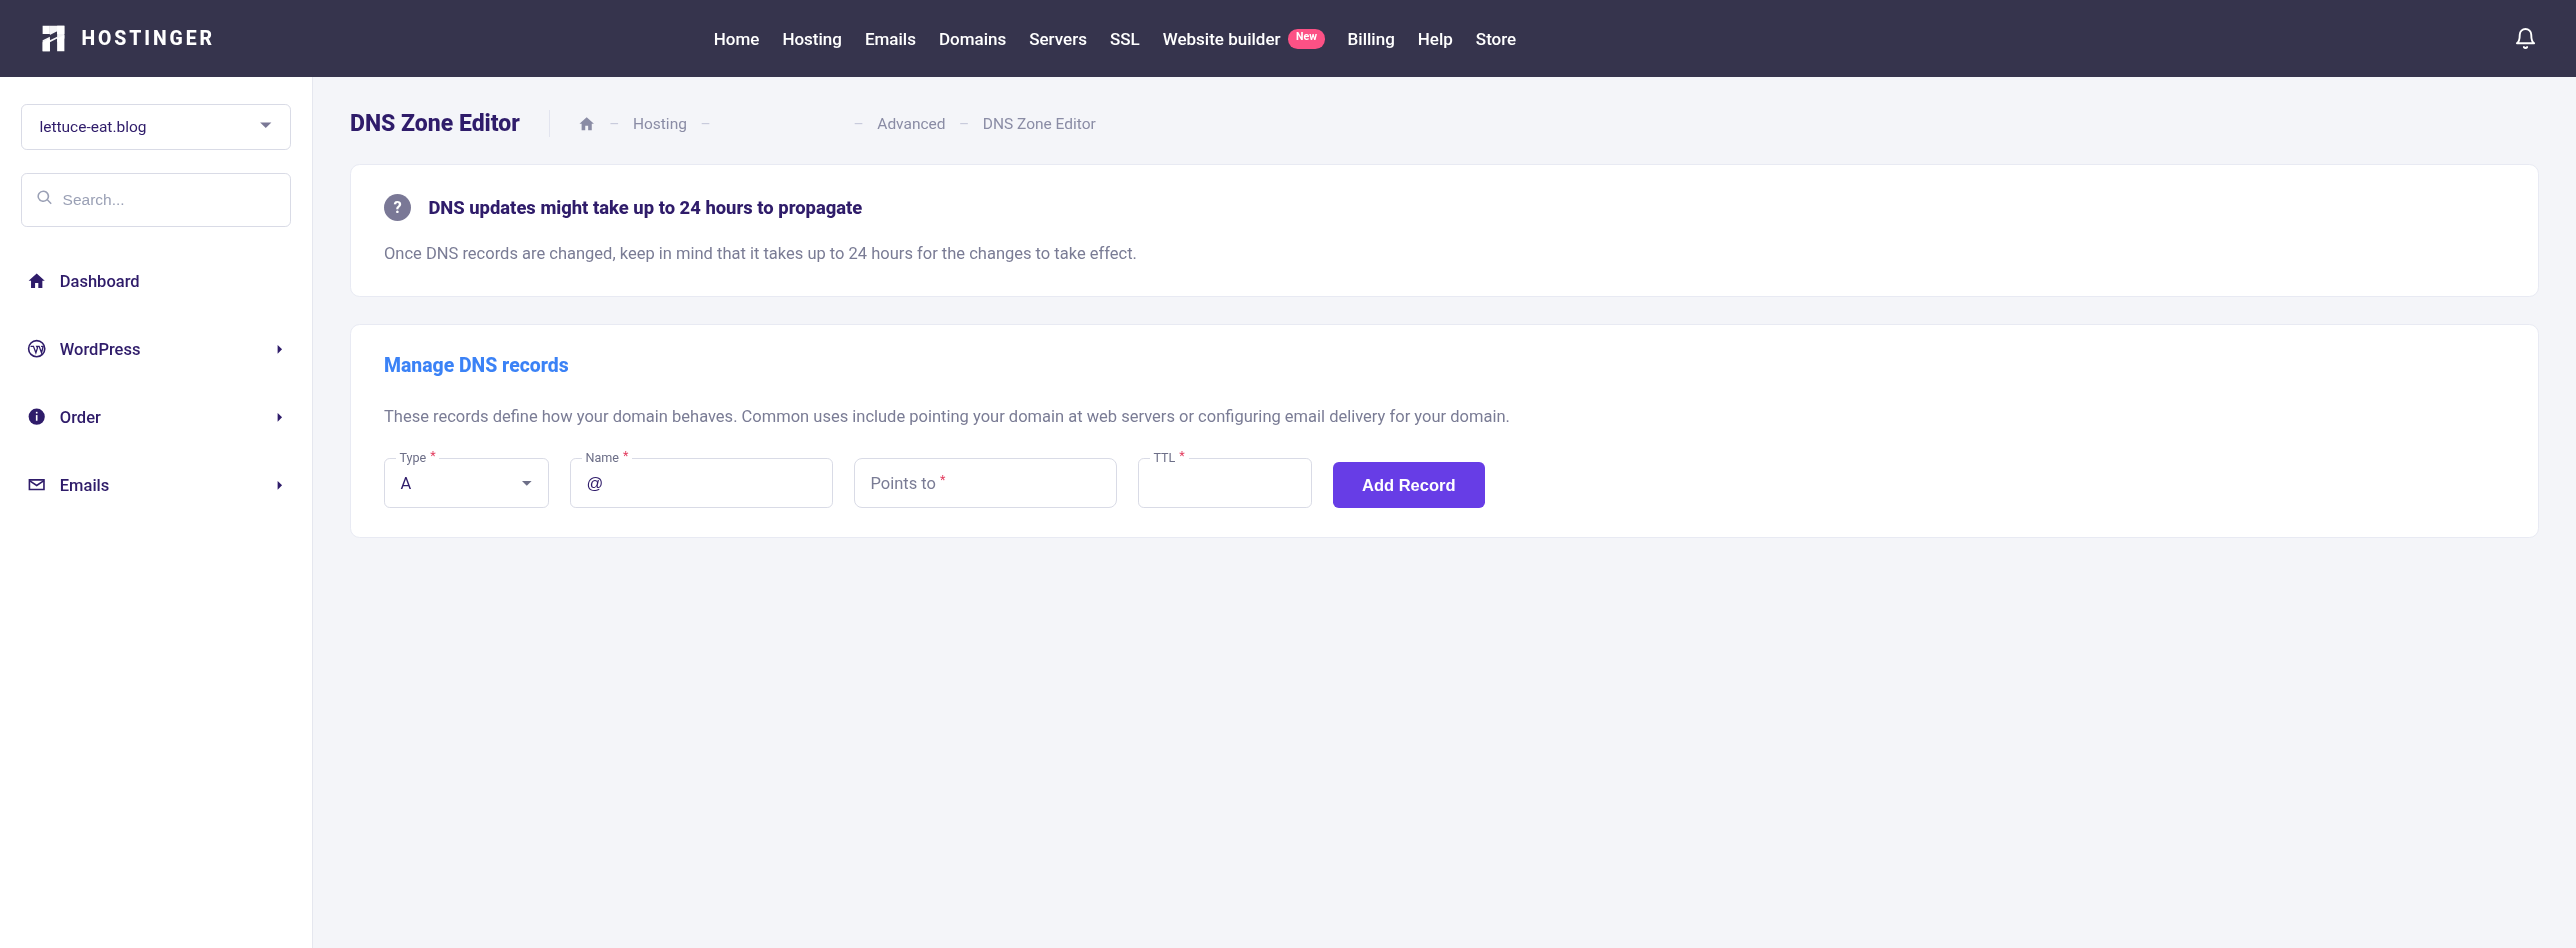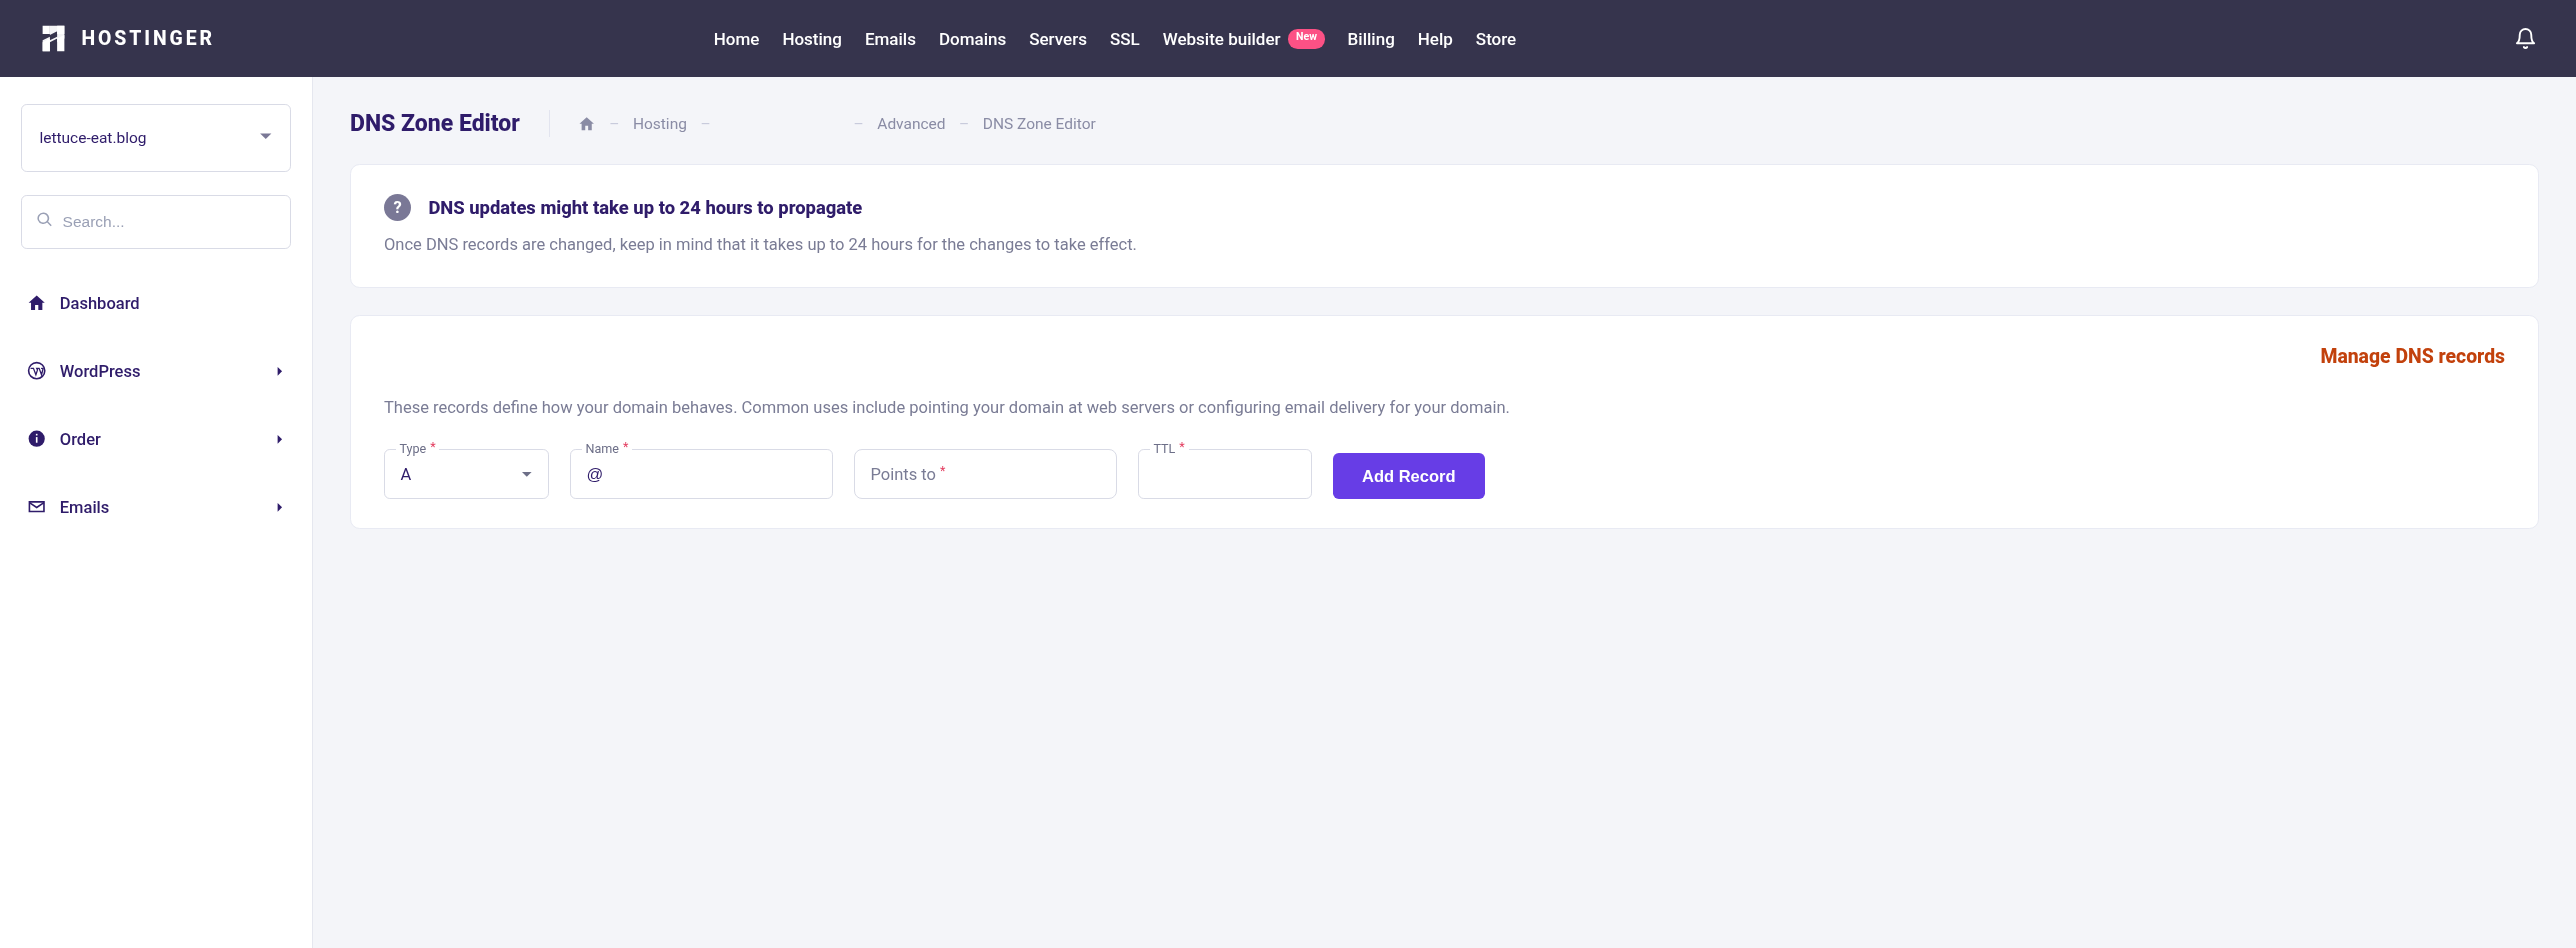--- a/index.html
+++ b/index.html
@@ -12,21 +12,21 @@
 .logo-text { font-weight: 800; letter-spacing: 2.9px; font-size: 19.4px; }
 .nav-items { display: flex; gap: 23px; margin-left: auto; margin-right: auto; align-items: center; }
 .nav-item { color: #fff; font-size: 17px; font-weight: 500; cursor: pointer; display: flex; gap: 7.7px; }
 .badge-new { background: #fc5185; color: #fff; font-size: 10.6px; font-weight: 700; padding: 1.9px 7.7px; border-radius: 9.7px; }
 .bell { margin-left: auto; color: #fff; cursor: pointer; }
 .bell svg { width: 23px; height: 23px; display: block; }
 
 
 .layout { display: flex; min-height: calc(100vh - 77px); }
 .sidebar { width: 313px; background: #fff; border-right: 1px solid #e5e7ef; padding: 27px 21px; }
-.domain-select { width: 100%; height: 68px; border: 1px solid #d9dbe6; border-radius: 5.8px; display: flex; align-items: center; justify-content: space-between; padding: 0 17.4px; font-size: 15.5px; color: #2f1c6a; cursor: pointer; background:#fff; }
+.domain-select { width: 100%; height: 46px; border: 1px solid #d9dbe6; border-radius: 5.8px; display: flex; align-items: center; justify-content: space-between; padding: 0 17.4px; font-size: 15.5px; color: #2f1c6a; cursor: pointer; background:#fff; }
 .chevron-down svg { width: 13.5px; height: 13.5px; fill: #7a7896; }
 .search-box { margin-top: 23px; height: 54px; border: 1px solid #d9dbe6; border-radius: 5.8px; display: flex; align-items: center; padding: 0 13.5px; gap: 9.7px; background:#fff; }
 .search-box svg { width: 17.4px; height: 17.4px; fill: #9aa0b5; }
 .search-box input { border: none; outline: none; font-size: 15.5px; color: #2f1c6a; flex: 1; background: transparent; }
 .search-box input::placeholder { color: #9aa0b5; }
 .side-list { margin-top: 27px; display: flex; flex-direction: column; gap: 14px; }
 .side-item { display: flex; align-items: center; height: 54px; cursor: pointer; padding: 0 5.8px; color: #2f1c6a; font-size: 16.5px; font-weight: 500; }
 .side-item .icon { width: 33px; display: flex; align-items: center; }
 .side-item .icon svg { width: 19.4px; height: 19.4px; }
 .side-item .chev { margin-left: auto; }
@@ -39,23 +39,23 @@
 .crumb-sep { color: #c7cadb; }
 .home-crumb svg { width: 17.4px; height: 17.4px; fill: #8a8ca5; display: block; }
 .vert-sep { width: 1px; height: 27px; background: #e2e4ef; margin: 0 3.9px 0 7.7px; }
 .crumbs { display:flex; align-items:center; gap: 13.5px; margin-left: 3.9px;}
 .crumb { color: #8a8ca5; }
 
 .card { background: #fff; border: 1px solid #e8eaf3; border-radius: 9.7px; padding: 29px 33px; margin-top: 27px; }
 .notice-head { display: flex; align-items: center; gap: 17.4px; }
 .notice-icon { width: 27px; height: 27px; border-radius: 50%; background: #7a7896; color: #fff; display: flex; align-items: center; justify-content: center; font-weight: 700; font-size: 16.5px; }
 .notice-title { font-size: 18.4px; font-weight: 800; color: #2f1c6a; }
-.notice-body { margin-top: 12px; font-size: 16.5px; color: #7a7c95; line-height: 1.5; }
-
-.manage-title { font-size: 19.4px; font-weight: 800; color: #c2410c; text-align: right; }
+.notice-body { margin-top: 21px; font-size: 16.5px; color: #7a7c95; line-height: 1.5; }
+
+.manage-title { font-size: 19.4px; font-weight: 800; color: #3b82f6; }
 .manage-desc { margin-top: 27px; font-size: 16.5px; color: #7a7c95; line-height: 1.55; }
 
 .form-row { display: flex; gap: 21px; margin-top: 29px; align-items: flex-end; }
 .field { position: relative; }
 .field-label { position: absolute; top: -8.7px; left: 11.6px; background: #fff; padding: 0 3.9px; font-size: 12.6px; color: #6d6f88; display: flex; align-items: flex-start; gap: 3.9px; }
 .req { color: #e33b5e; font-size: 12.6px; line-height: 1; }
 .input-box { height: 50px; border: 1px solid #d9dbe6; border-radius: 5.8px; display: flex; align-items: center; padding: 0 15.5px; font-size: 16.5px; color: #2f1c6a; background:#fff; }
 .input-box input { border: none; outline: none; font-size: 16.5px; width: 100%; color: #2f1c6a; background: transparent; }
 .input-box input::placeholder { color: #9aa0b5; }
 .select-box { justify-content: space-between; cursor: pointer; }

